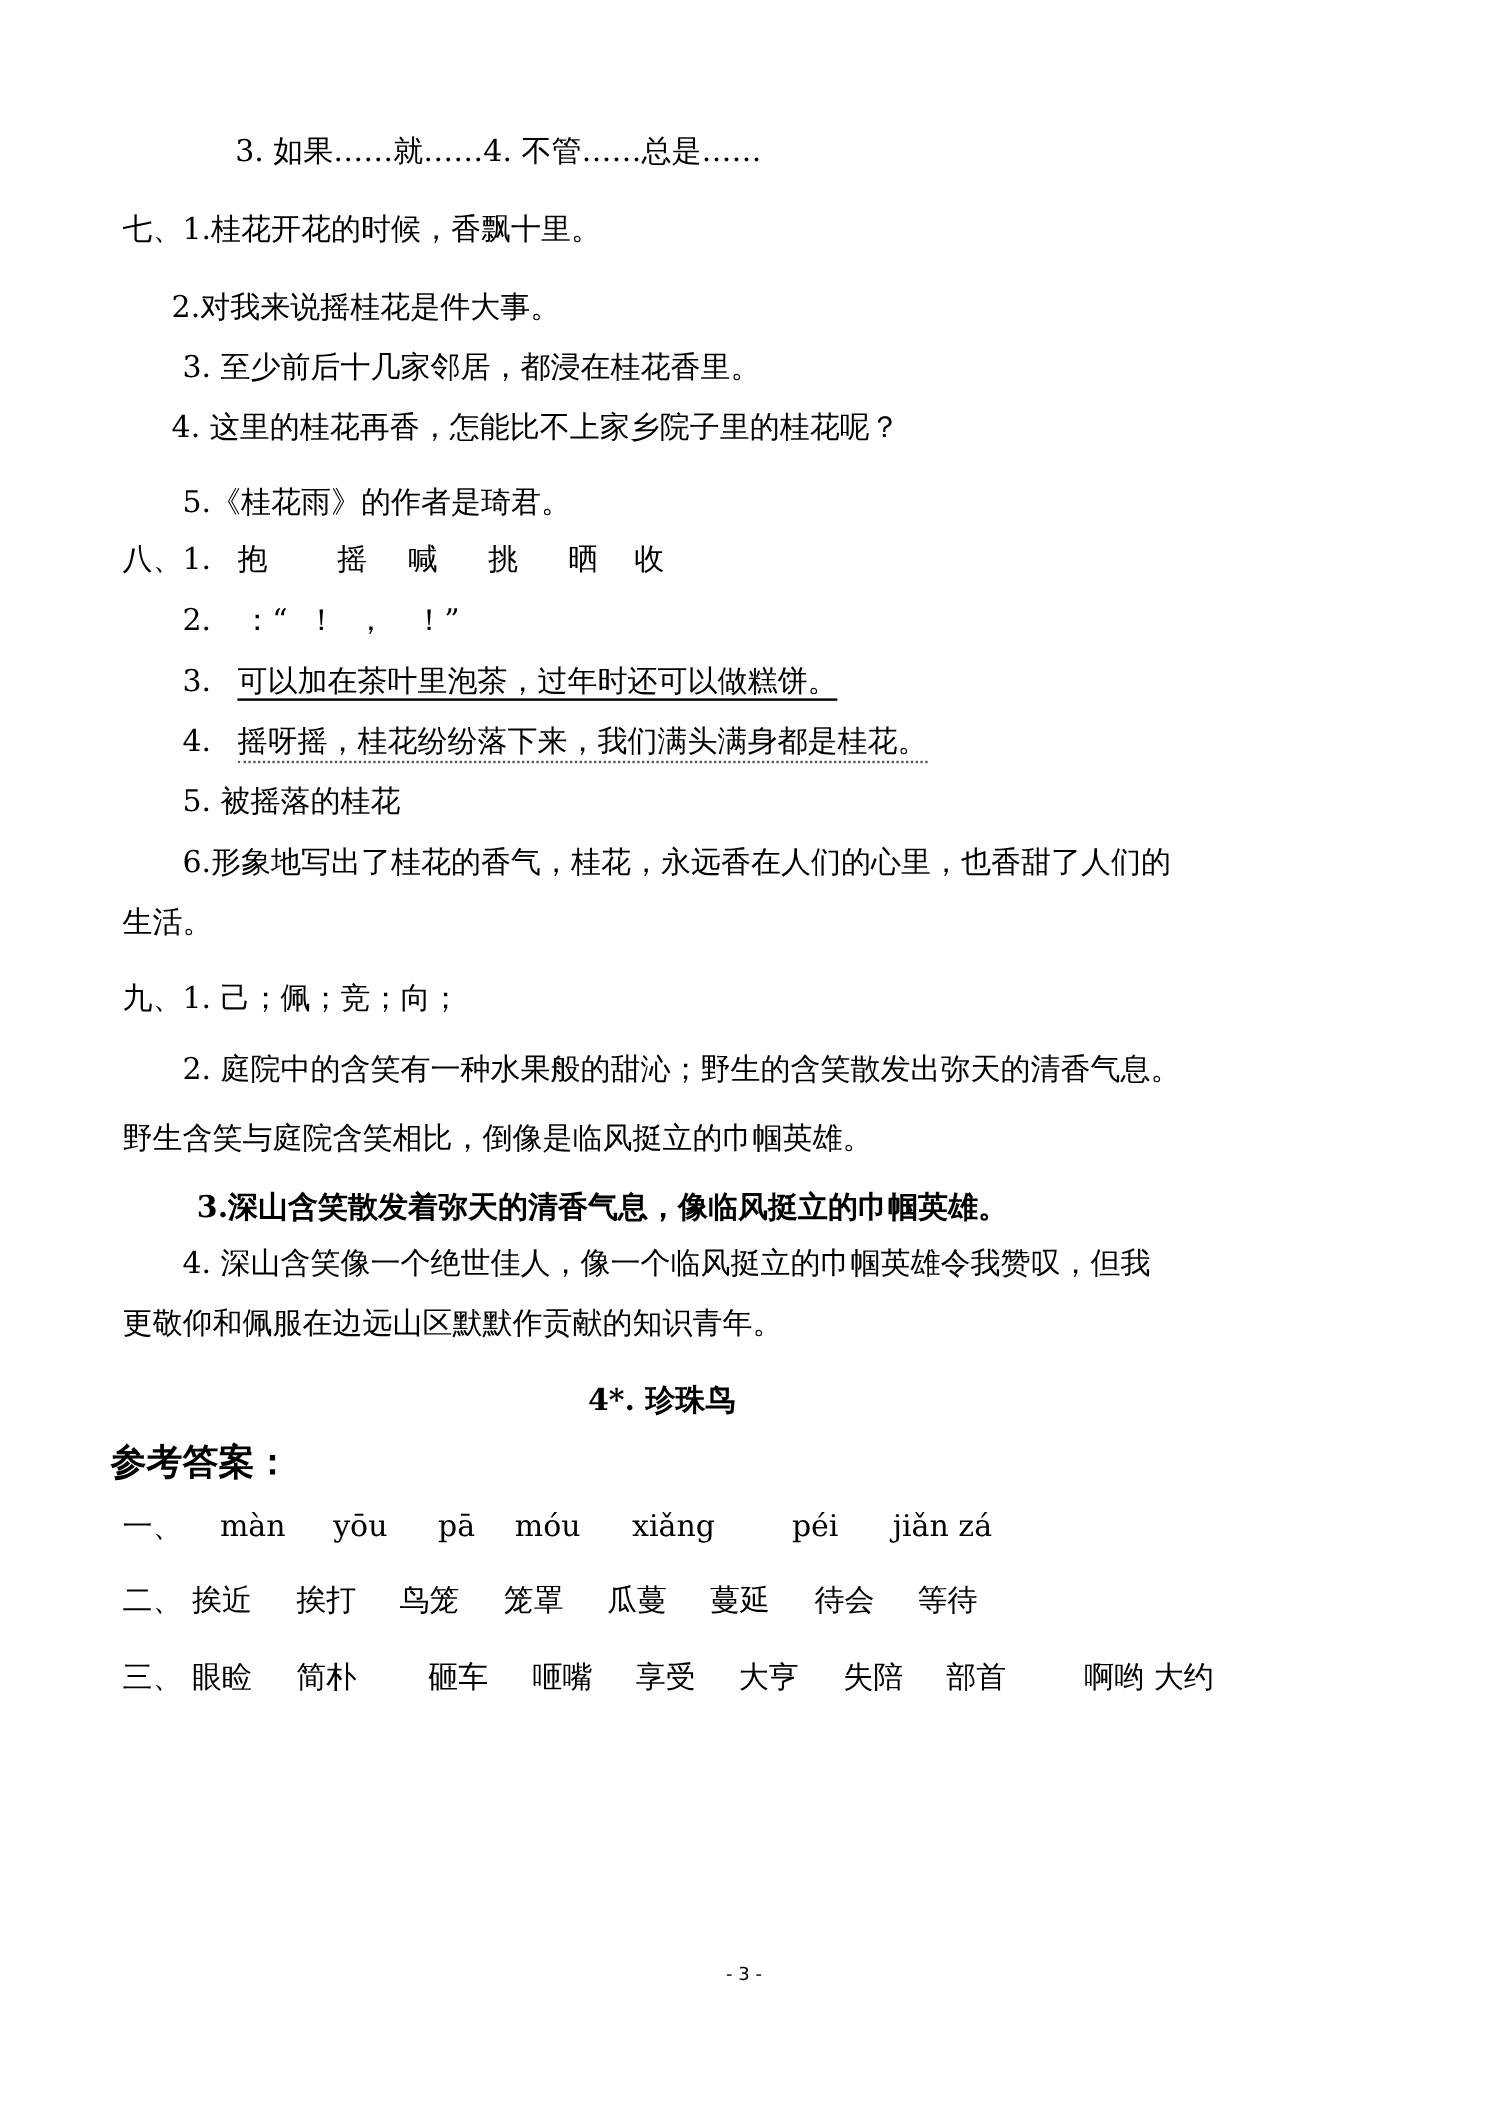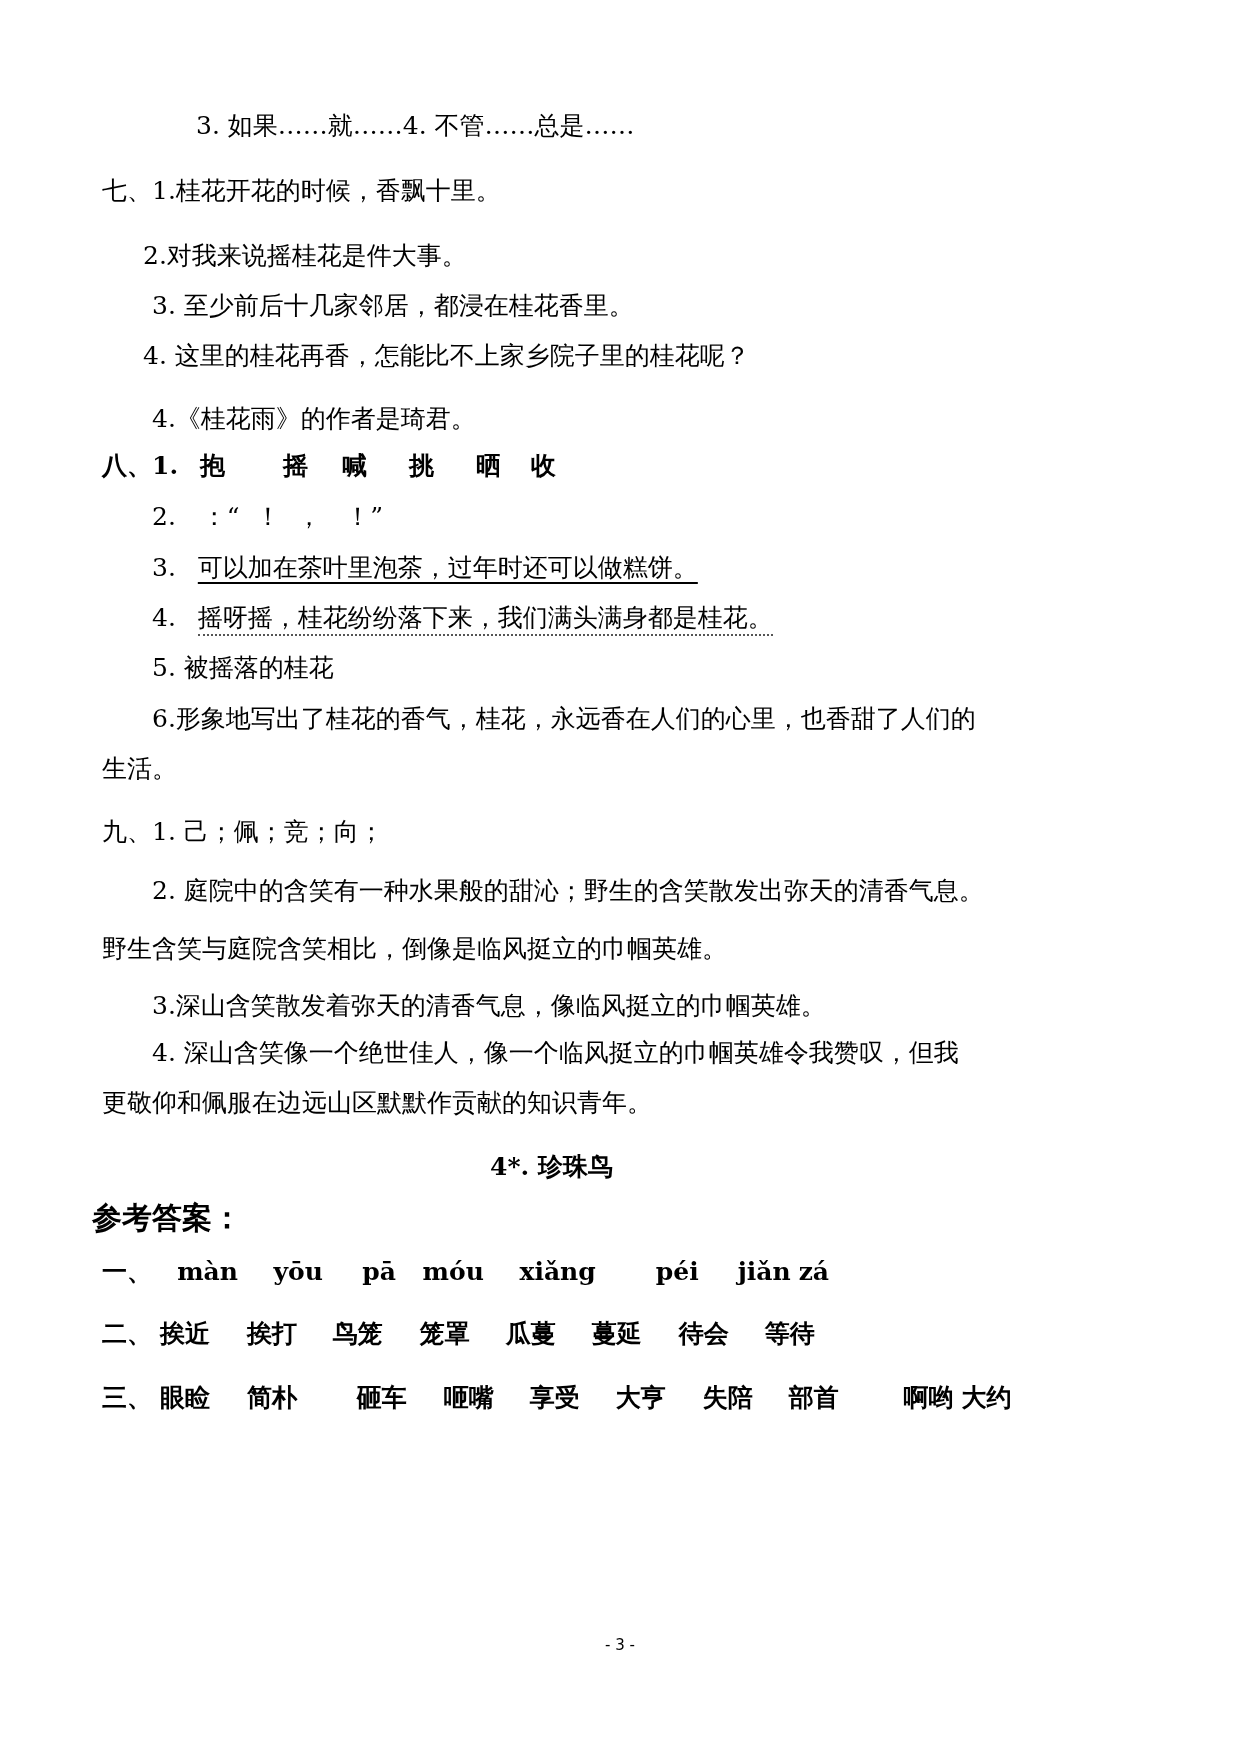--- a/index.html
+++ b/index.html
@@ -3,35 +3,35 @@
 <meta charset="utf-8">
 <style>
   html, body { margin: 0; padding: 0; background: #ffffff; }
   body { width: 1240px; height: 1754px; position: relative; overflow: hidden;
          font-family: "DejaVu Serif", "Liberation Serif", serif; color: #000; }
   .line { position: absolute; font-size: 25px; line-height: 32px; white-space: nowrap; }
   .u-solid { text-decoration: underline; text-decoration-thickness: 2px; text-underline-offset: 6px; }
   .u-dotted { border-bottom: 2px dotted #555; padding-bottom: 2px; }
   .title { position: absolute; font-size: 25px; font-weight: bold; }
   .heading { position: absolute; font-size: 30px; font-weight: bold; }
-  .spaced span { display: inline-block; font-weight: bold; }
+  .spaced span { display: inline-block; }
   .footer { position: absolute; font-family: "DejaVu Sans", "Liberation Sans", sans-serif; font-size: 15px; left: 0; width: 1240px; text-align: center; top: 1636px; }
 </style>
 </head>
 <body>
 
 <div>
 
   <div class="line" style="left:152px; top:110px;margin-left:44px;">3.  如果……就……4.  不管……总是……</div>
 
   <div class="line" style="left:102px; top:175px;">七、1.桂花开花的时候，香飘十里。</div>
   <div class="line" style="left:143px; top:240px;">2.对我来说摇桂花是件大事。</div>
   <div class="line" style="left:152px; top:290px;">3.  至少前后十几家邻居，都浸在桂花香里。</div>
   <div class="line" style="left:143px; top:340px;">4.  这里的桂花再香，怎能比不上家乡院子里的桂花呢？</div>
-  <div class="line" style="left:152px; top:403px;">4.《桂花雨》的作者是琦君。</div>
+  <div class="line" style="left:152px; top:403px;">5.《桂花雨》的作者是琦君。</div>
 
   <div class="line spaced" style="left:102px; top:450px;">
     <span>八、1.</span>
     <span style="margin-left:14px;">抱</span>
     <span style="margin-left:50px;">摇</span>
     <span style="margin-left:26px;">喊</span>
     <span style="margin-left:34px;">挑</span>
     <span style="margin-left:34px;">晒</span>
     <span style="margin-left:22px;">收</span>
   </div>
@@ -51,21 +51,21 @@
     <span class="u-dotted" style="margin-left:14px;">摇呀摇，桂花纷纷落下来，我们满头满身都是桂花。</span>
   </div>
 
   <div class="line" style="left:152px; top:652px;">5.  被摇落的桂花</div>
   <div class="line" style="left:152px; top:703px;">6.形象地写出了桂花的香气，桂花，永远香在人们的心里，也香甜了人们的</div>
   <div class="line" style="left:102px; top:753px;">生活。</div>
 
   <div class="line" style="left:102px; top:816px;">九、1. 己；佩；竞；向；</div>
   <div class="line" style="left:152px; top:875px;">2. 庭院中的含笑有一种水果般的甜沁；野生的含笑散发出弥天的清香气息。</div>
   <div class="line" style="left:102px; top:933px;">野生含笑与庭院含笑相比，倒像是临风挺立的巾帼英雄。</div>
-  <div class="line" style="left:152px; top:990px;">3.深山含笑散发着弥天的清香气息，像临风挺立的巾帼英雄。</div>
+  <div class="line" style="left:164px; top:990px;font-weight:bold;">3.深山含笑散发着弥天的清香气息，像临风挺立的巾帼英雄。</div>
   <div class="line" style="left:152px; top:1037px;">4. 深山含笑像一个绝世佳人，像一个临风挺立的巾帼英雄令我赞叹，但我</div>
   <div class="line" style="left:102px; top:1087px;">更敬仰和佩服在边远山区默默作贡献的知识青年。</div>
 
   <div class="title" style="left:490px; top:1150px;">4*.  珍珠鸟</div>
 
   <div class="heading" style="left:92px; top:1198px;">参考答案：</div>
 
   <div class="line spaced" style="left:102px; top:1256px;text-align:right;">
     <span>一、</span>
     <span style="width:78px;">màn</span>

